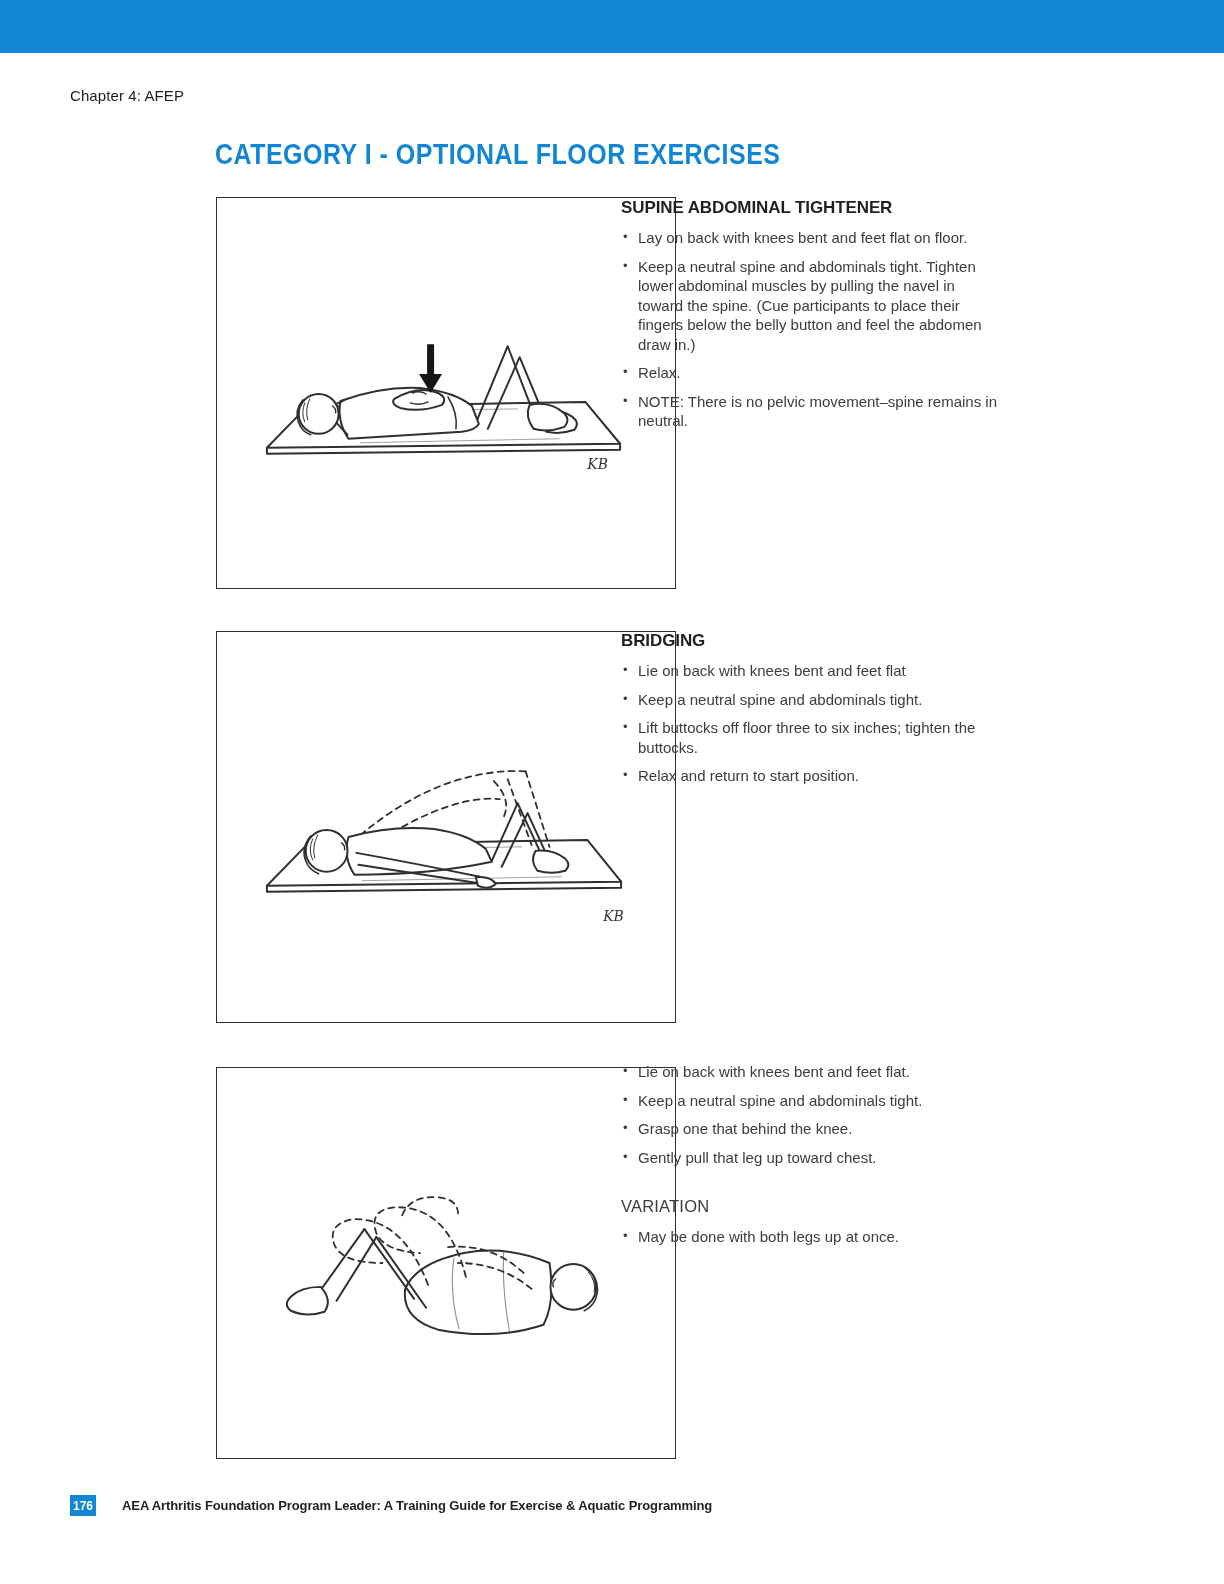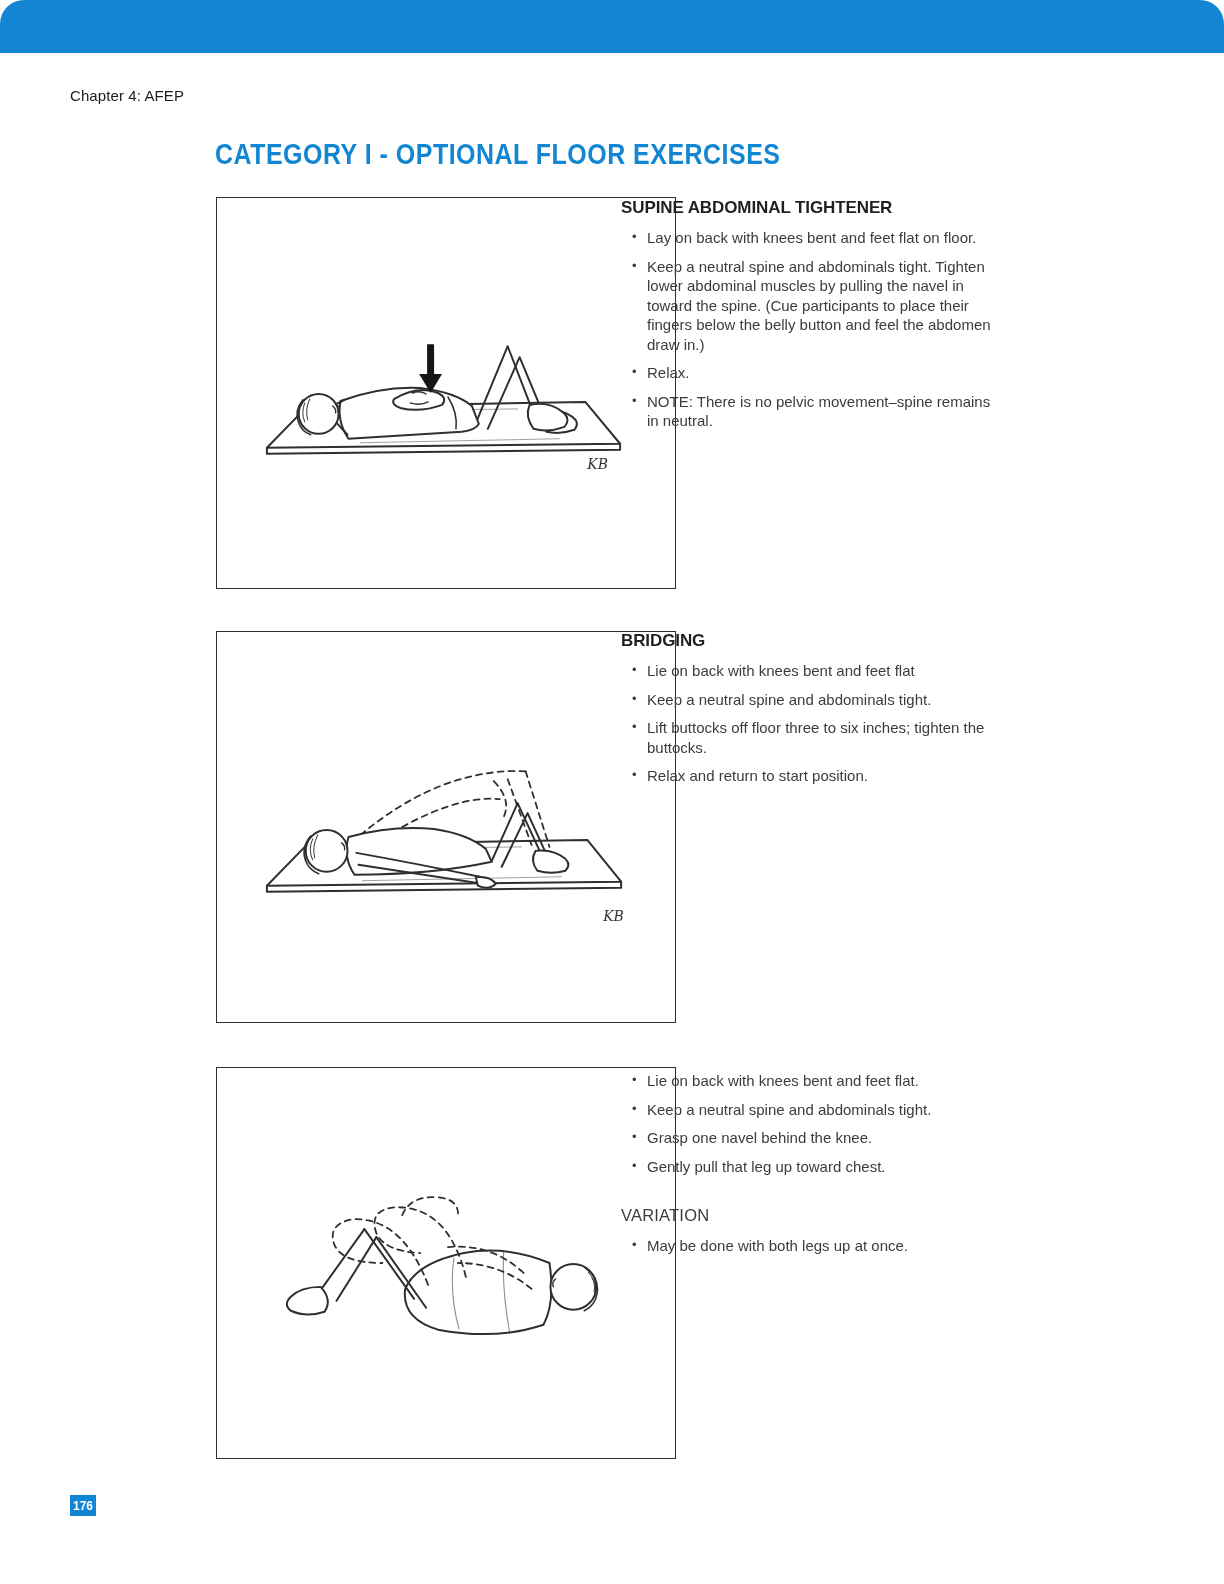--- a/index.html
+++ b/index.html
@@ -4,21 +4,21 @@
 <style>
   * { box-sizing: border-box; }
   html, body { margin: 0; padding: 0; }
   body {
     width: 1224px; height: 1584px;
     background: #ffffff;
     font-family: "Liberation Sans", sans-serif;
     position: relative;
     color: #3c3c3c;
   }
-  .page { position: absolute; inset: 0; overflow: hidden; border-radius: 24px; }
+  .page { position: absolute; inset: 0; overflow: hidden; }
 
   .topbar {
     position: absolute; top: 0; left: 0;
     width: 1224px; height: 53px;
     background: #1286d2;
   }
   .chapter-label {
     position: absolute; top: 87px; left: 70px;
     font-size: 15px; color: #1d1d1d; letter-spacing: 0.1px;
   }
@@ -37,21 +37,21 @@
   .illus-box svg { width: 100%; height: 100%; display: block; }
 
   .sec-text {
     position: absolute; left: 621px; width: 380px;
   }
   .ex-heading {
     margin: 0 0 10px 0;
     font-size: 17px; font-weight: 700; color: #231f20;
     letter-spacing: -0.1px; line-height: 21px;
   }
-  ul.bullets { list-style: none; margin: 9px; padding: 0; }
+  ul.bullets { list-style: none; margin: 0; padding: 0; }
   ul.bullets li {
     position: relative; padding-left: 17px;
     font-size: 15px; line-height: 19.5px; color: #3c3c3c;
     margin-bottom: 9px;
   }
   ul.bullets li::before {
     content: "\2022";
     position: absolute; left: 2px; top: -1px;
     font-size: 13px; color: #3c3c3c;
   }
@@ -204,26 +204,27 @@
           <path d="M272 206 Q240 176 196 180"></path>
           <path d="M280 222 Q248 196 206 196"></path>
         </g>
       </g>
     </svg>
   </div>
   <div class="sec-text" style="top:1062px;">
     <ul class="bullets">
       <li>Lie on back with knees bent and feet flat.</li>
       <li>Keep a neutral spine and abdominals tight.</li>
-      <li>Grasp one navel behind the knee.</li>
+      <li>Grasp one that behind the knee.</li>
       <li>Gently pull that leg up toward chest.</li>
     </ul>
     <div class="variation-label">VARIATION</div>
     <ul class="bullets">
       <li>May be done with both legs up at once.</li>
     </ul>
   </div>
 
   <div class="footer">
     <div class="page-num-badge">176</div>
+    <div class="footer-text">AEA Arthritis Foundation Program Leader: A Training Guide for Exercise &amp; Aquatic Programming</div>
   </div>
 
 </div>
 
 </body></html>

